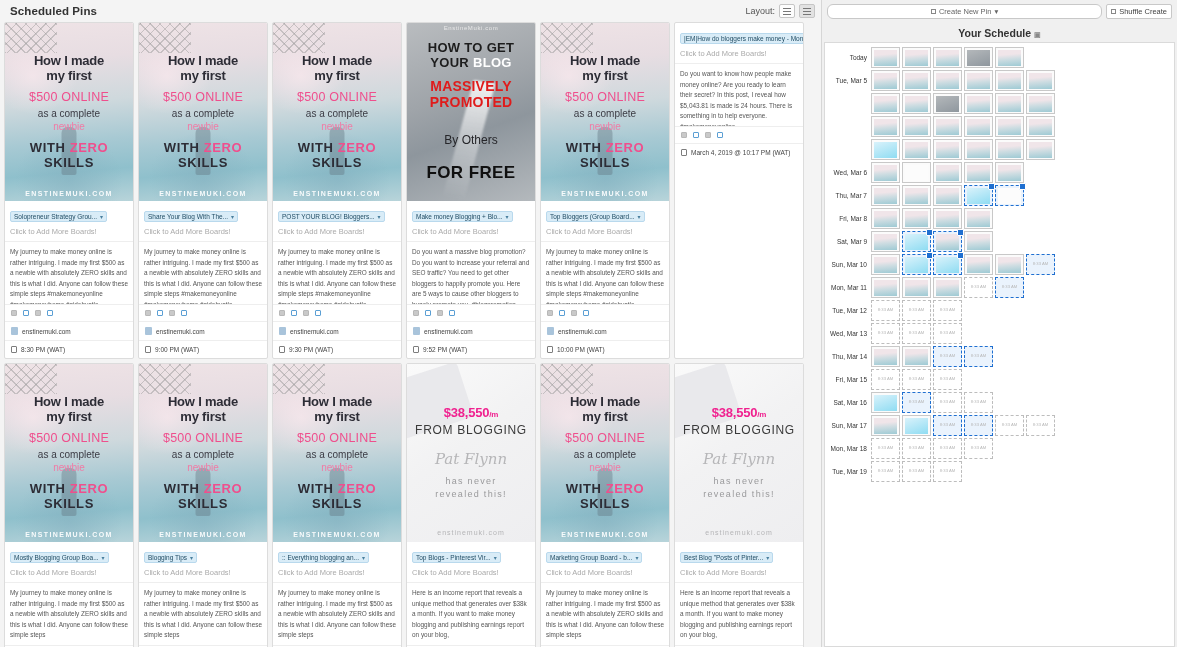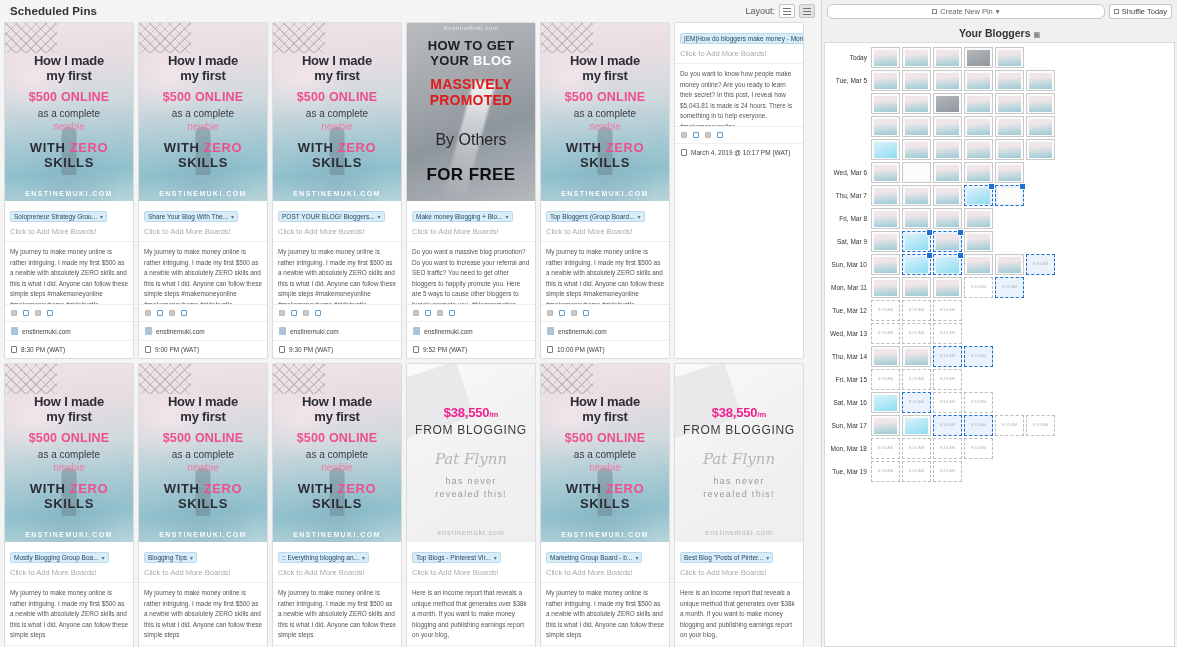--- a/index.html
+++ b/index.html
@@ -41,37 +41,37 @@
        radial-gradient(ellipse 50% 30% at 22% 30%, rgba(255,235,240,.6), transparent 70%);
   }
   .pinA .silho { position:absolute; left:50%; bottom:26px; transform:translateX(-50%);
      width:15px; height:48px; background:rgba(100,120,130,.42); border-radius:6px 6px 2px 2px; }
   .hatch { position:absolute; top:0; left:0; width:52px; height:30px;
      background:repeating-linear-gradient(45deg, rgba(150,150,150,.45) 0 1px, transparent 1px 7px),
                 repeating-linear-gradient(-45deg, rgba(150,150,150,.45) 0 1px, transparent 1px 7px);
   }
   .txtwrap { position:relative; z-index:3; padding:4px 6px; }
   .lA1 { font-size:13px; font-weight:bold; color:#2d2d36; line-height:1.12; letter-spacing:-.2px; }
-  .lA2 { font-size:12.5px; font-weight:bold; color:#ef4f8d; letter-spacing:.2px; margin-top:7px;text-align:right; }
+  .lA2 { font-size:12.5px; font-weight:normal; color:#ef4f8d; letter-spacing:.2px; margin-top:7px;text-align:right; }
   .lA3 { font-size:10px; color:#3b3b44; margin-top:4px; }
   .lA4 { font-size:10px; color:#f07ba5; margin-top:2px; }
   .lA5 { font-size:13px; font-weight:bold; color:#2d2d36; letter-spacing:.6px; margin-top:8px; }
   .lA5 em { color:#ef4f8d; font-style:normal; }
   .lA6 { font-size:13px; font-weight:bold; color:#2d2d36; letter-spacing:.6px; }
 
   
   .pinB { background:linear-gradient(160deg,#b9bcbf 0%,#9fa4a9 40%,#8e969d 60%,#b4b9bd 100%); }
   .pinB:before { content:""; position:absolute; left:40%; top:32%; width:22px; height:120px;
      background:linear-gradient(180deg,rgba(255,255,255,.85),rgba(255,255,255,0));
      transform:rotate(9deg) skewX(-6deg); filter:blur(1.2px); }
   .bTop { position:absolute; top:2px; left:0; right:0; font-size:6px; color:#e8e8e8; letter-spacing:.6px; }
   .lB1 { font-size:13px; font-weight:bold; color:#1d1d1d; letter-spacing:.3px; line-height:1.15; }
   .lB1 em { color:#fff; font-style:normal; }
   .lB2 { font-size:14px; font-weight:bold; color:#e01b1b; letter-spacing:.2px; line-height:1.12; margin-top:8px; }
-  .lB3 { font-size:16px; color:#26262a; margin-top:22px; }
+  .lB3 { font-size:12px; color:#26262a; margin-top:22px; }
   .lB4 { font-size:17px; font-weight:bold; color:#101010; letter-spacing:.4px; margin-top:16px; }
 
   
   .pinC { background:#fbfbfb; }
   .lC1 { font-size:17px; color:#2f2f2f; line-height:1.25; }
   .lC2 { font-size:19px; color:#33c442; background:#edf4f7; padding:1px 5px; display:inline-block; margin-top:5px; }
   .lC3 { font-size:16px; color:#2f2f2f; margin-top:7px; }
   .lCimg { position:absolute; left:6px; bottom:22px; font-size:13px; }
   .lC4 { position:absolute; left:0; right:0; bottom:5px; font-size:7px; color:#666; }
 
@@ -539,25 +539,25 @@
 
   <div class="right">
     <div class="rtop">
       <div class="newpin">
         <span class="sqico"></span>
         <span>Create New Pin</span>
         <span>▾</span>
       </div>
       <div class="shuffle">
         <span class="sqico"></span>
-        <span>Shuffle Today</span>
+        <span>Shuffle Create</span>
       </div>
     </div>
     <div class="sched-title">
-      <span>Your Bloggers</span><span class="ti">▣</span>
+      <span>Your Schedule</span><span class="ti">▣</span>
     </div>
     <div class="sched-box">
       <div class="sched-scroll" id="schedrows">
           <div class="drow">
             <div class="dlabel">Today</div>
      <div class="slots">
               <div class="slot">
         <div class="mini m-a">
                   <i class="d"></i>
                   <i class="p"></i>

